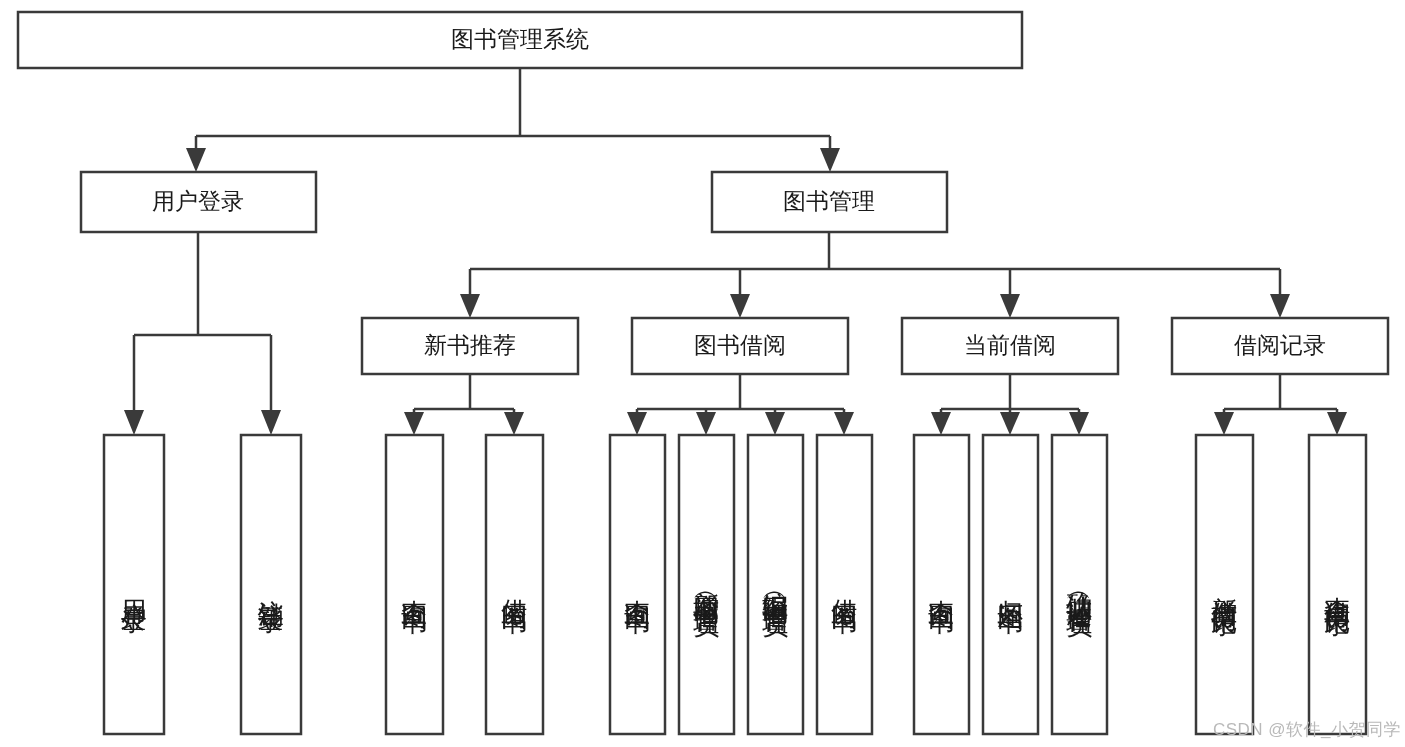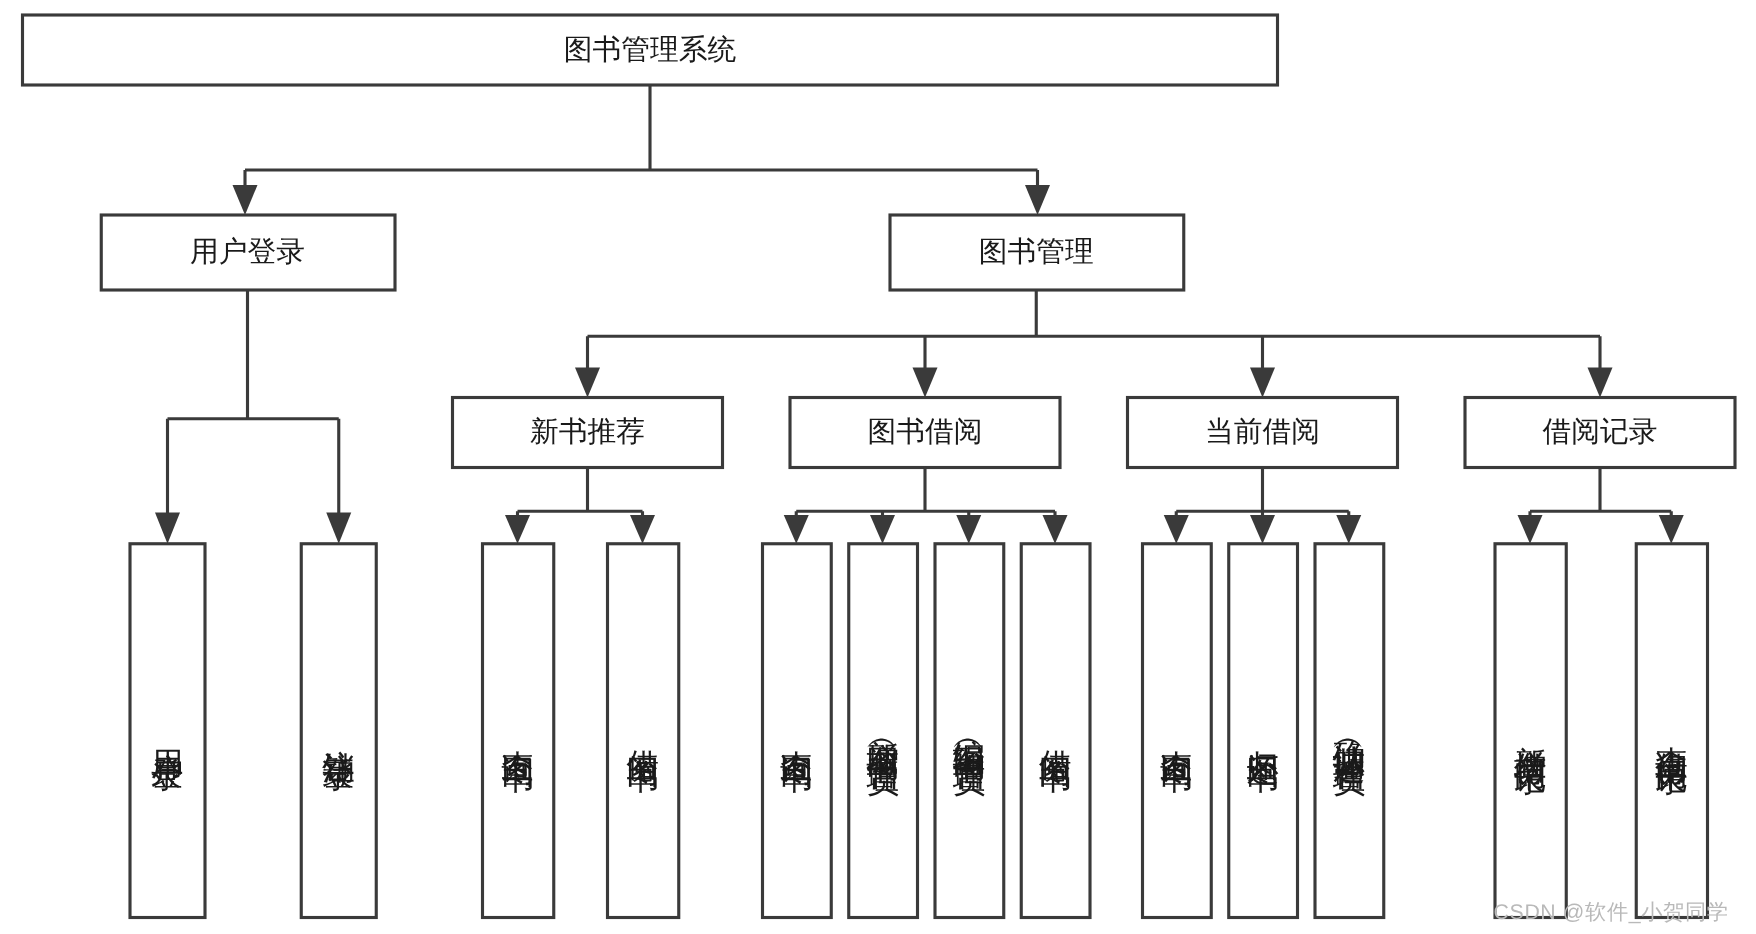--- a/index.html
+++ b/index.html
@@ -57,21 +57,21 @@
     letter-spacing: 3px;
     display: flex;
     align-items: center;
     justify-content: center;
     text-align: center;
     white-space: nowrap;
     pointer-events: none;
   }
   .watermark {
     position: absolute;
-    right: 22px;
+    right: 4px;
     bottom: 6px;
     font-family: "Liberation Sans", "DejaVu Sans", sans-serif;
     font-size: 17px;
     color: #b9b9b9;
     letter-spacing: 0.5px;
     white-space: nowrap;
   }
 </style>
 </head>
 <body>

